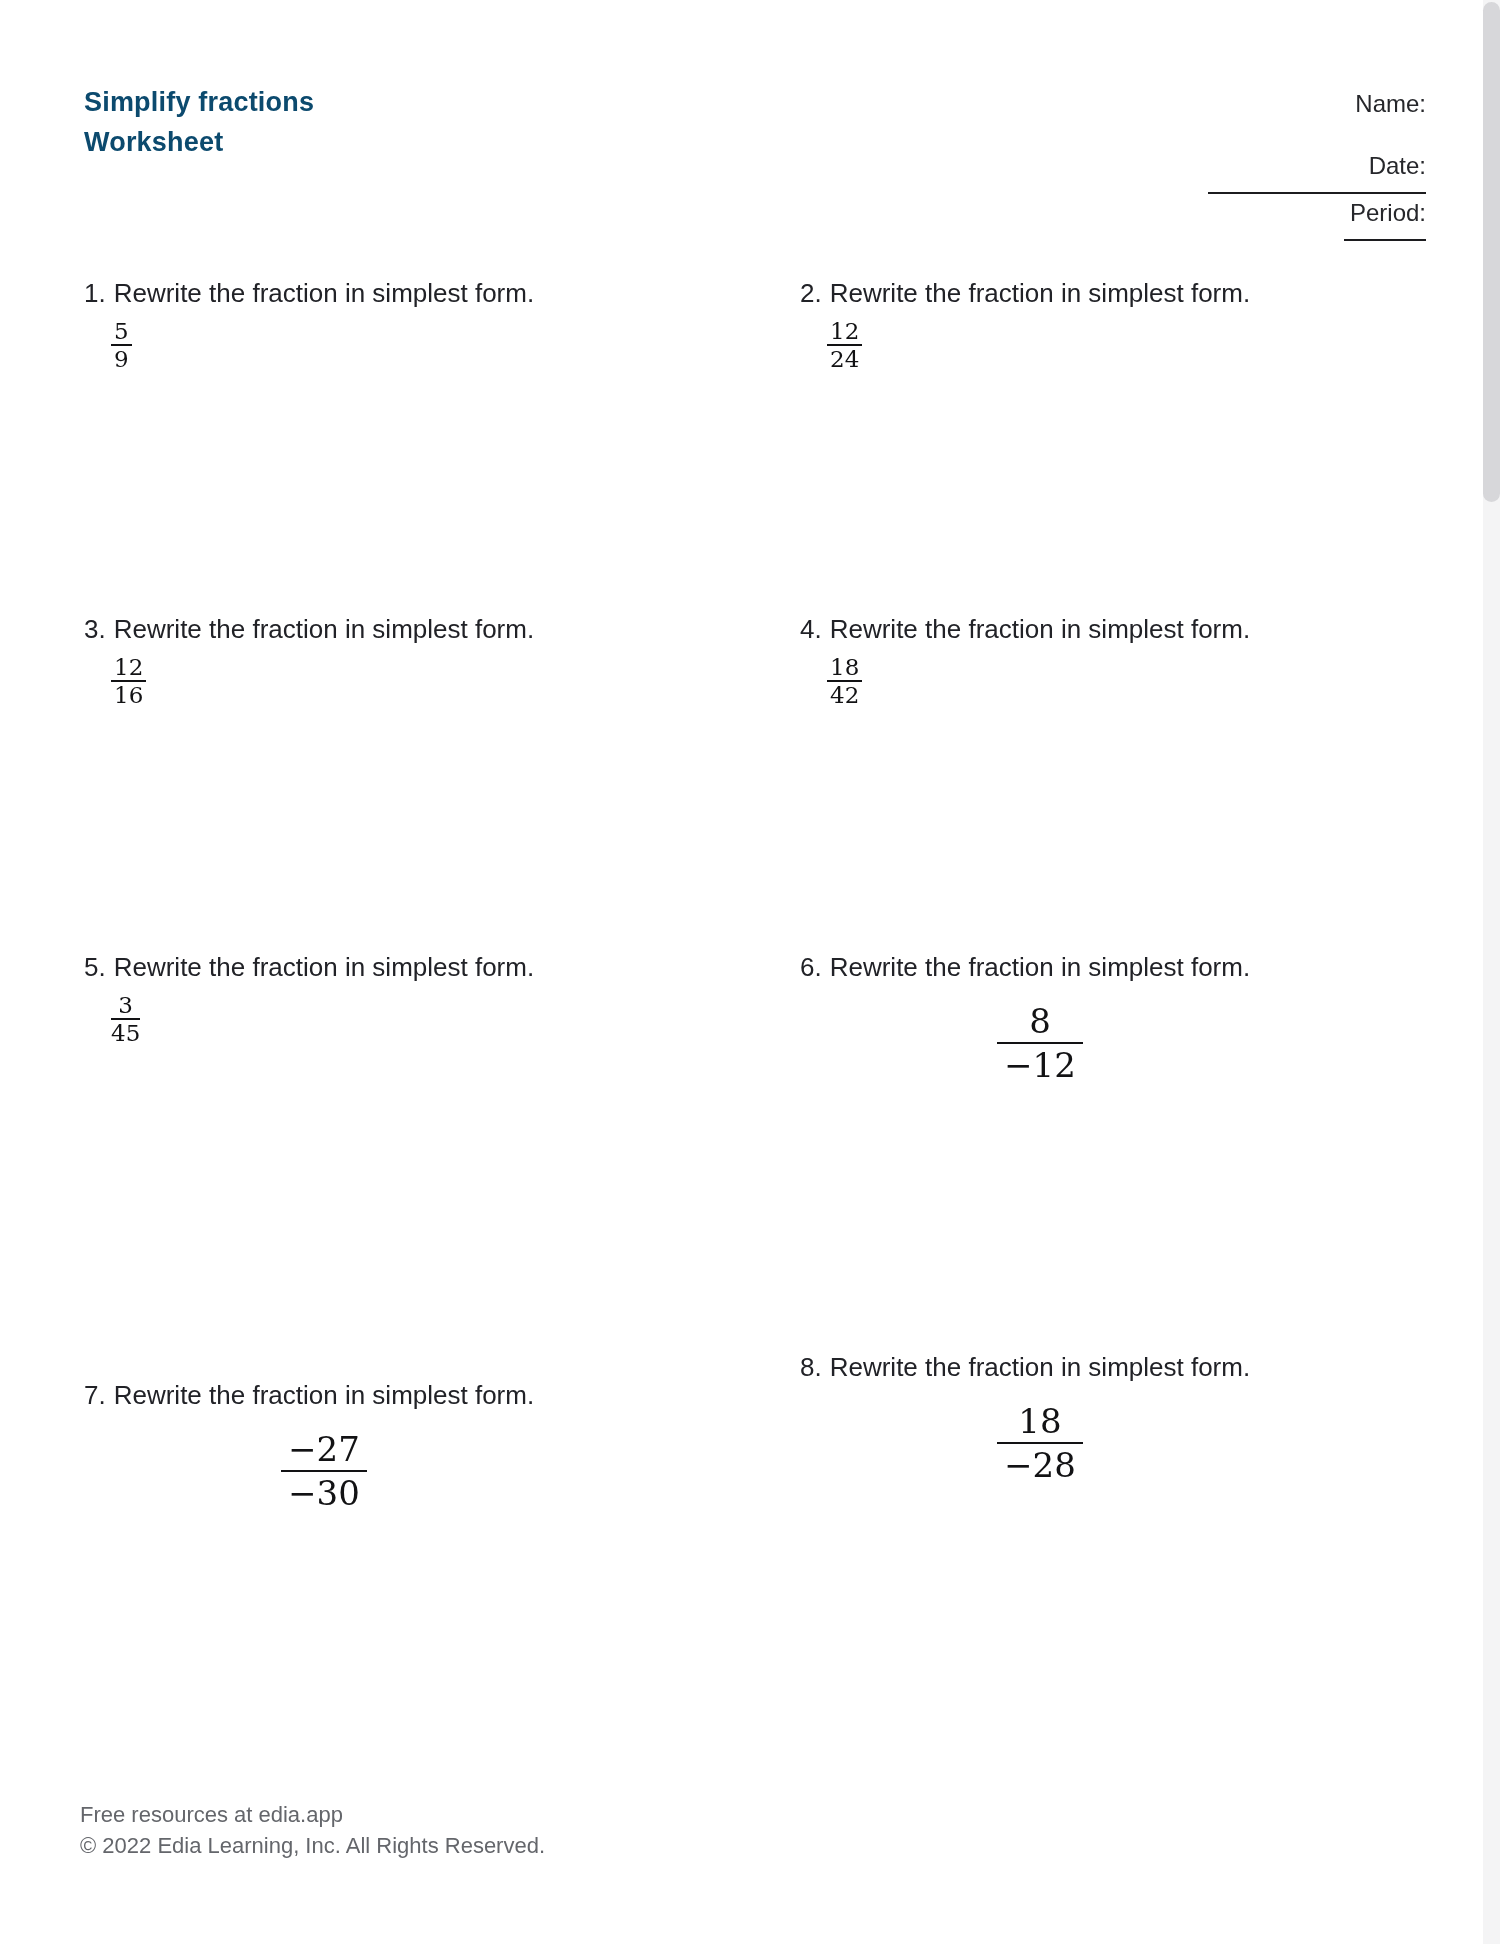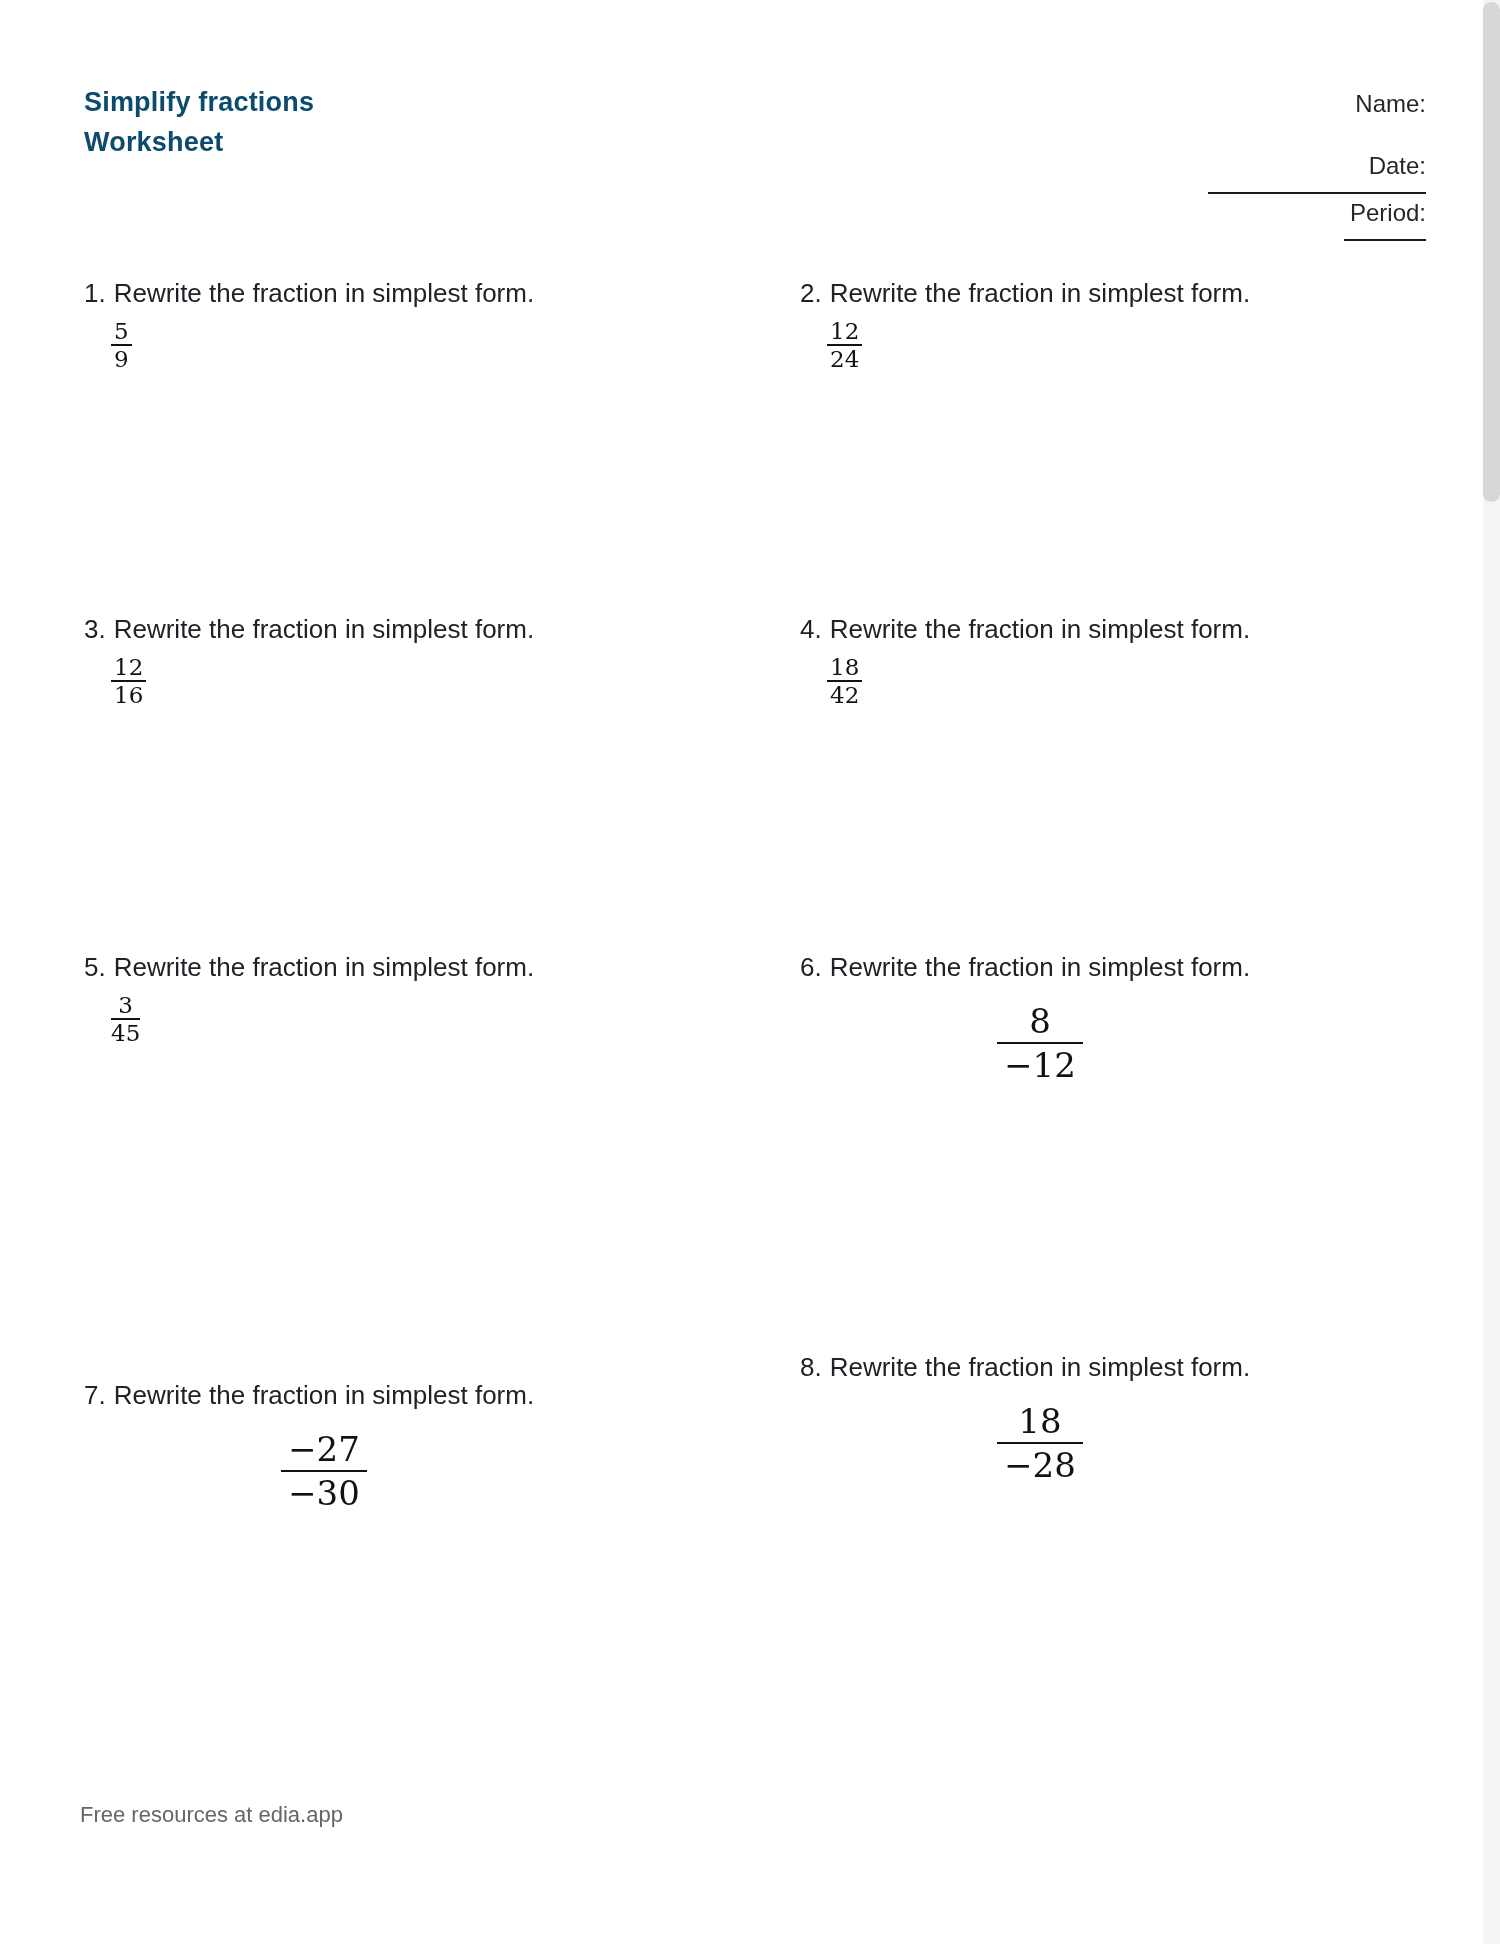--- a/index.html
+++ b/index.html
@@ -244,19 +244,20 @@
     <div class="frac-wrap-large">
       <span class="frac">
         <span class="num">18</span>
         <span class="den">−28</span>
       </span>
     </div>
   </div>
 
   <div class="footer-block">
     <div>Free resources at edia.app</div>
+    <div>© 2022 Edia Learning, Inc. All Rights Reserved.</div>
   </div>
 
   <div class="scrollbar-track">
     <div class="scrollbar-thumb"></div>
   </div>
 
 </div>
 
 </body></html>

